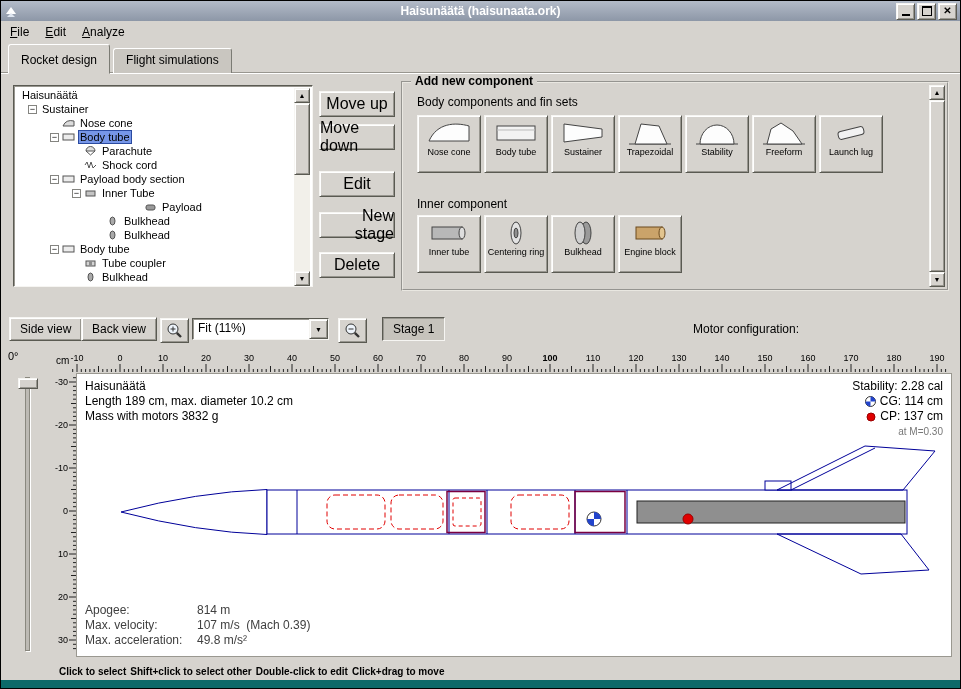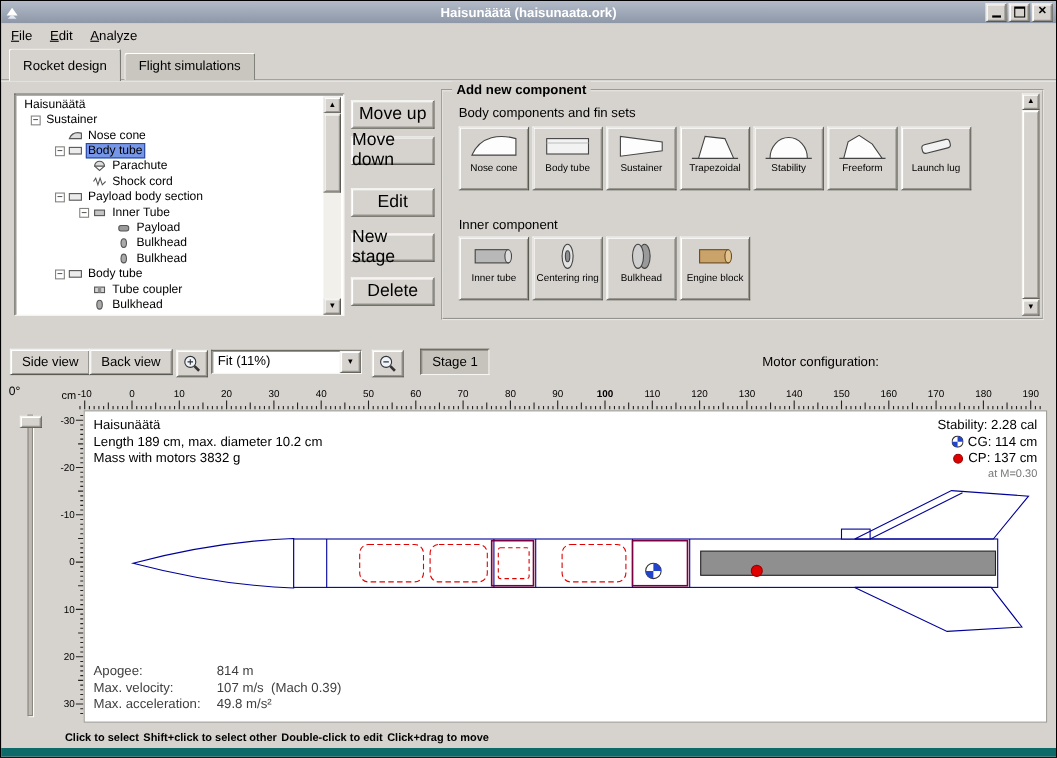--- a/index.html
+++ b/index.html
@@ -177,21 +177,21 @@
           </svg>
         <span class="tlabel">Payload body section</span>
       </div>
       <div class="trow" style="padding-left:56px">
         <span class="exp"></span>
         <svg class="ticon" width="13" height="10" viewBox="0 0 13 10">
             <rect x="2" y="3" width="9" height="5" fill="#c4c4c4" stroke="#555"></rect>
           </svg>
         <span class="tlabel">Inner Tube</span>
       </div>
-      <div class="trow" style="padding-left:78px">
+      <div class="trow" style="padding-left:116px">
         <span class="expspace"></span>
         <svg class="ticon" width="13" height="10" viewBox="0 0 13 10">
             <rect x="2" y="3" width="9" height="5" rx="2" fill="#9a9a9a" stroke="#555"></rect>
           </svg>
         <span class="tlabel">Payload</span>
       </div>
       <div class="trow" style="padding-left:78px">
         <span class="expspace"></span>
         <svg class="ticon" width="13" height="10" viewBox="0 0 13 10">
             <ellipse cx="6.5" cy="5" rx="2.5" ry="4" fill="#aaa" stroke="#555"></ellipse>
@@ -231,21 +231,21 @@
     <div class="sb" style="right:2px;top:2px;height:198px;">
       <span class="sbbtn up b3"></span>
       <span class="sbthumb b3" style="top:15px;height:72px;"></span>
       <span class="sbbtn down b3"></span>
     </div>
   </div>
 
   <div class="actbtn b3" style="top:90px;">Move up</div>
   <div class="actbtn b3" style="top:123px;">Move down</div>
   <div class="actbtn b3" style="top:170px;">Edit</div>
-  <div class="actbtn b3" style="top:211px;">New stage</div>
+  <div class="actbtn b3" style="top:211px;text-align:right;">New stage</div>
   <div class="actbtn b3" style="top:251px;">Delete</div>
 
   <div class="group">
     <span class="group-title">Add new component</span>
     <span class="seclabel" style="top:12px;">Body components and fin sets</span>
 
     <div class="comprow" style="top:32px;">
       <div class="comp b3">
         <svg class="cicon" width="44" height="28" viewBox="0 0 44 28">
             <path d="M2,22 C10,4 28,3 42,7 L42,22 Z" fill="#fdfdfd" stroke="#444"></path>

